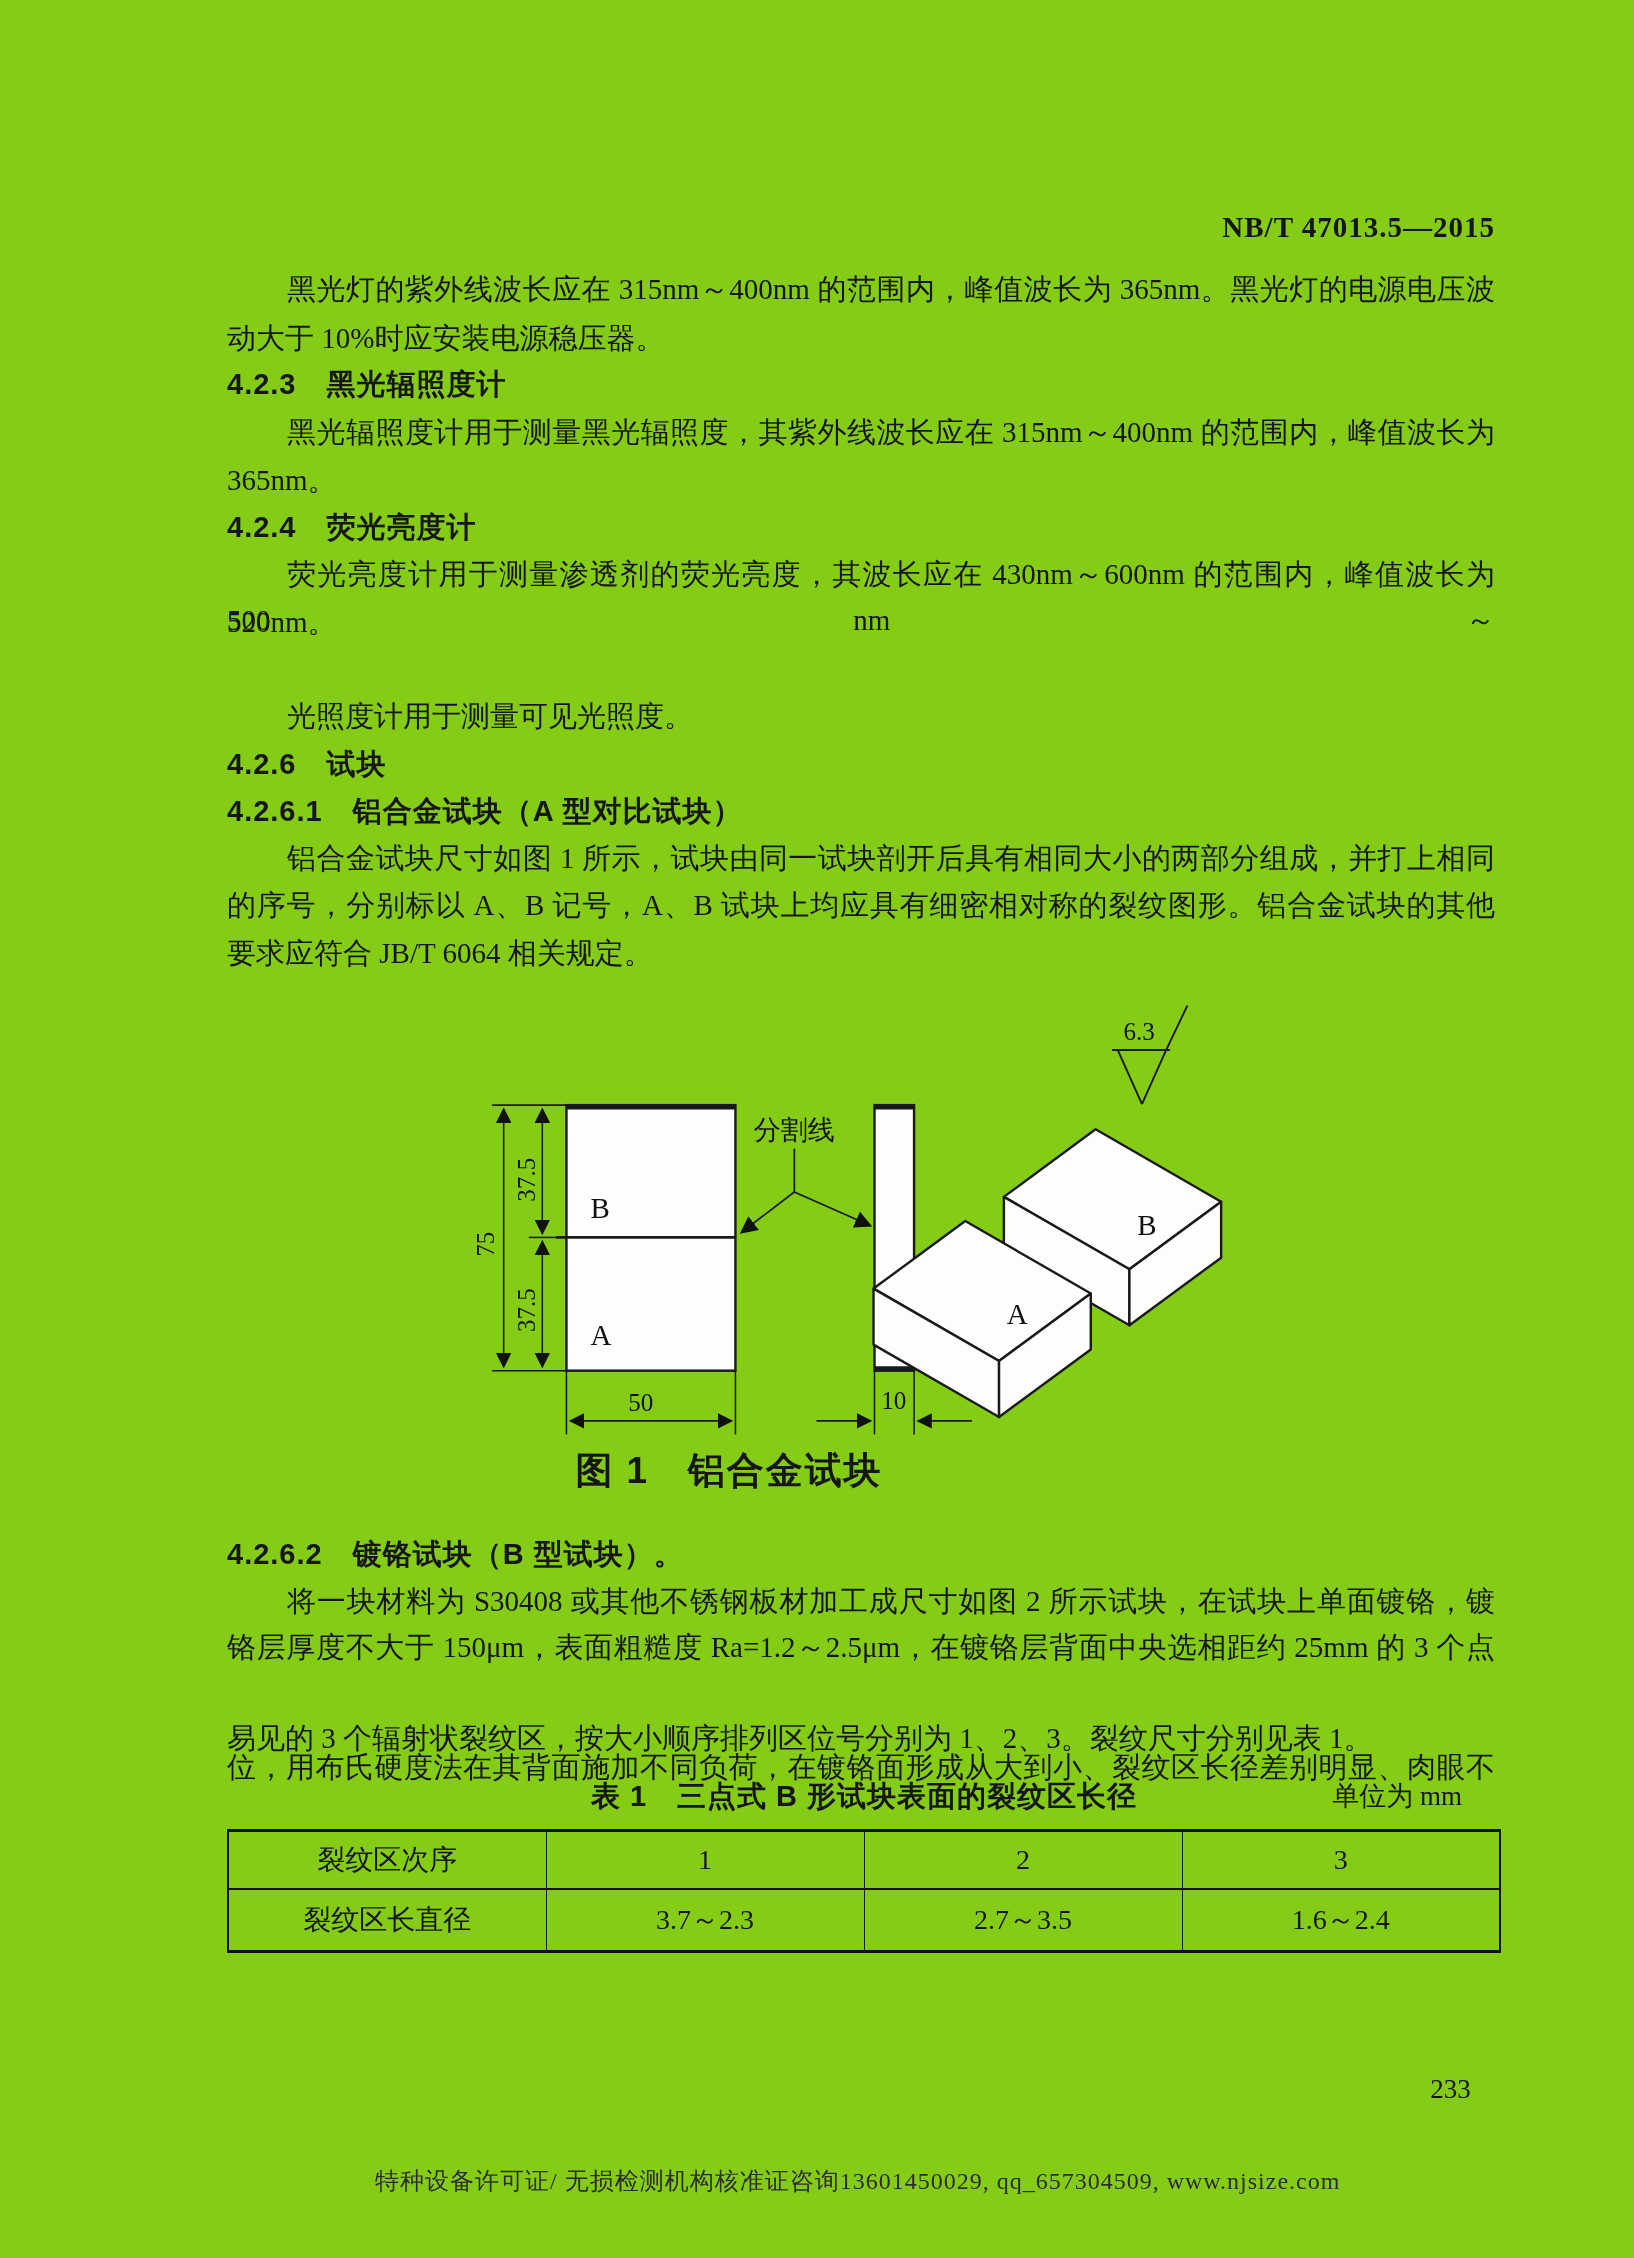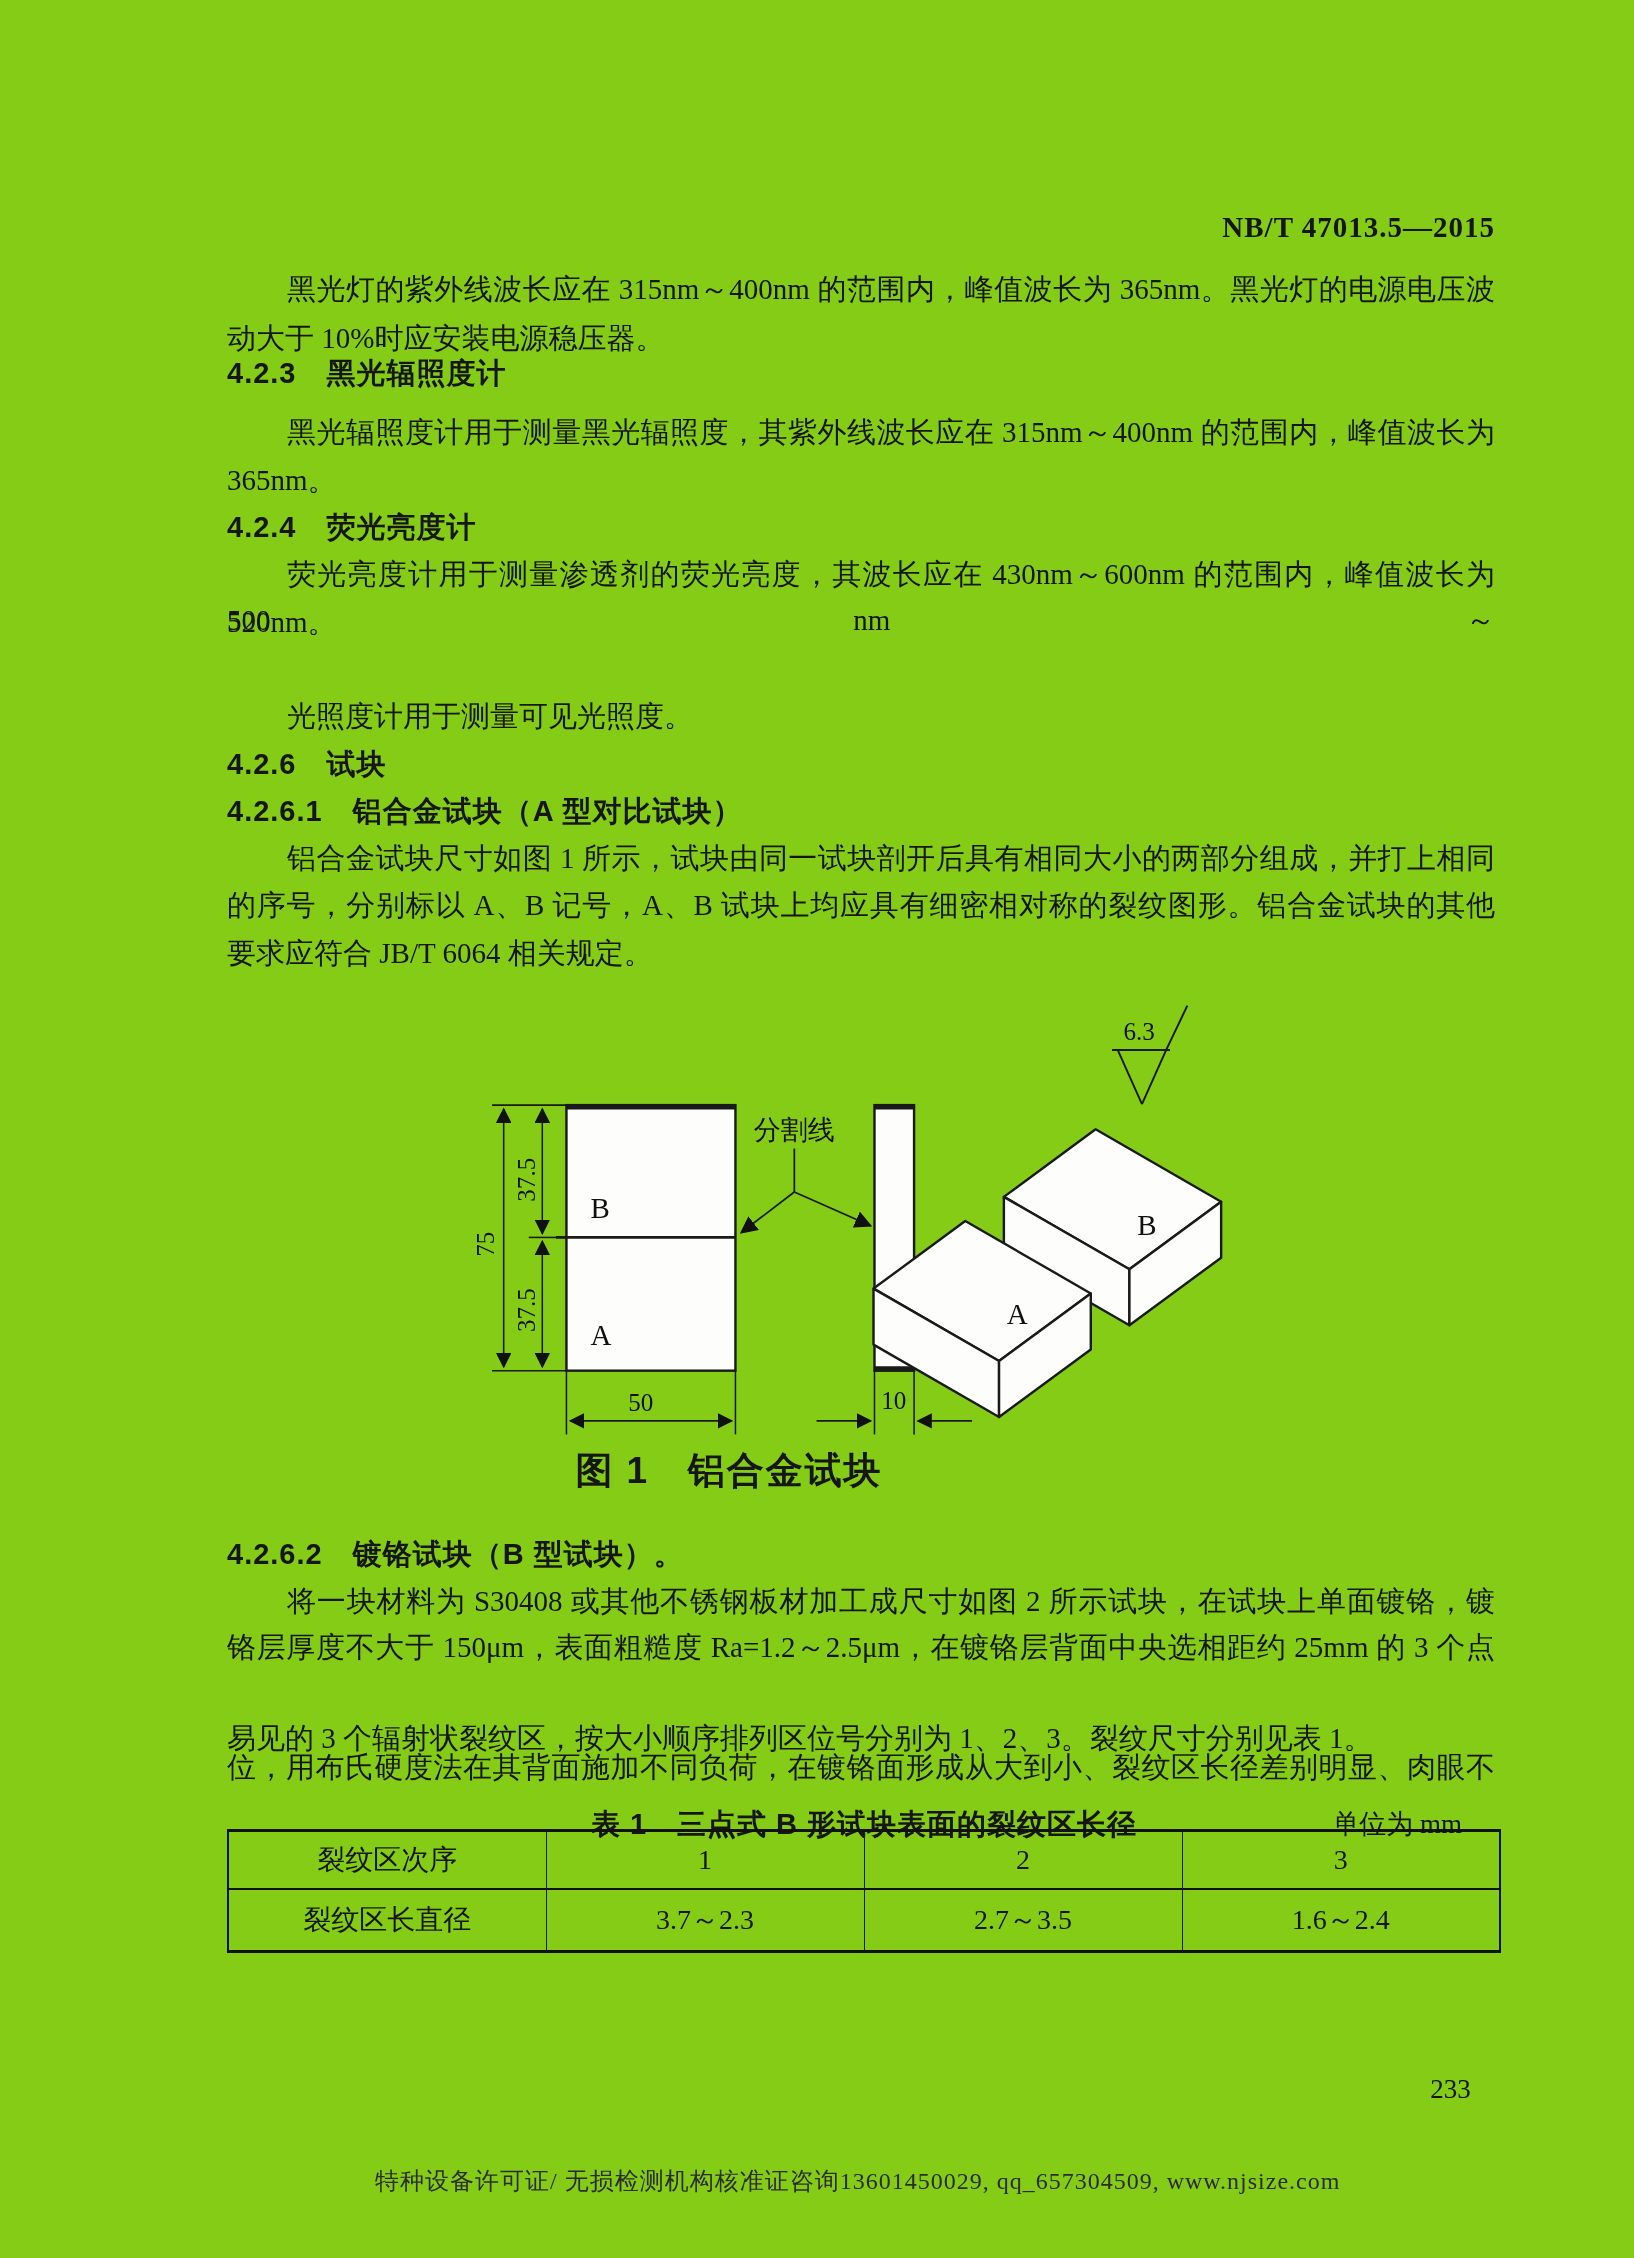--- a/index.html
+++ b/index.html
@@ -33,21 +33,21 @@
     letter-spacing:1px;line-height:39px;
     font-family:"Liberation Serif","DejaVu Serif",serif;
   }
   .figure-wrap{position:absolute;left:270px;top:994px;width:1236px;height:454px;}
   .fig-caption{
     position:absolute;left:502px;top:1446px;width:454px;
     text-align:center;font-size:37px;font-weight:bold;
     font-family:"Liberation Sans","DejaVu Sans",sans-serif;
     letter-spacing:1.9px;
   }
-  .table-title-row{position:absolute;left:227px;top:1775px;width:1274px;height:42px;margin-top:28px;}
+  .table-title-row{position:absolute;left:227px;top:1775px;width:1274px;height:42px;}
   .table-title{
     display:block;width:100%;text-align:center;
     font-size:29px;font-weight:bold;letter-spacing:1px;line-height:42px;
     font-family:"Liberation Sans","DejaVu Sans",sans-serif;
   }
   .table-unit{
     position:absolute;right:39px;top:0;line-height:42px;
     font-size:27px;font-family:"Liberation Serif","DejaVu Serif",serif;
   }
   table.t1{
@@ -81,21 +81,21 @@
 </style>
 </head>
 <body>
 
 <div class="page">
 
   <div class="doc-header">NB/T 47013.5—2015</div>
 
   <div class="line just indent" style="top:266px">黑光灯的紫外线波长应在 315nm～400nm 的范围内，峰值波长为 365nm。黑光灯的电源电压波</div>
   <div class="line" style="top:315px">动大于 10%时应安装电源稳压器。</div>
-  <div class="line heading" style="top:350px">4.2.3　黑光辐照度计</div>
+  <div class="line heading" style="top:361px">4.2.3　黑光辐照度计</div>
   <div class="line just indent" style="top:409px">黑光辐照度计用于测量黑光辐照度，其紫外线波长应在 315nm～400nm 的范围内，峰值波长为</div>
   <div class="line" style="top:457px">365nm。</div>
   <div class="line heading" style="top:504px">4.2.4　荧光亮度计</div>
   <div class="line just indent" style="top:551px">荧光亮度计用于测量渗透剂的荧光亮度，其波长应在 430nm～600nm 的范围内，峰值波长为 500 nm～</div>
   <div class="line" style="top:599px">520nm。</div>
   <div class="line indent" style="top:693px">光照度计用于测量可见光照度。</div>
   <div class="line heading" style="top:741px">4.2.6　试块</div>
   <div class="line heading" style="top:788px">4.2.6.1　铝合金试块（A 型对比试块）</div>
   <div class="line just indent" style="top:835px">铝合金试块尺寸如图 1 所示，试块由同一试块剖开后具有相同大小的两部分组成，并打上相同</div>
   <div class="line just" style="top:882px">的序号，分别标以 A、B 记号，A、B 试块上均应具有细密相对称的裂纹图形。铝合金试块的其他</div>

